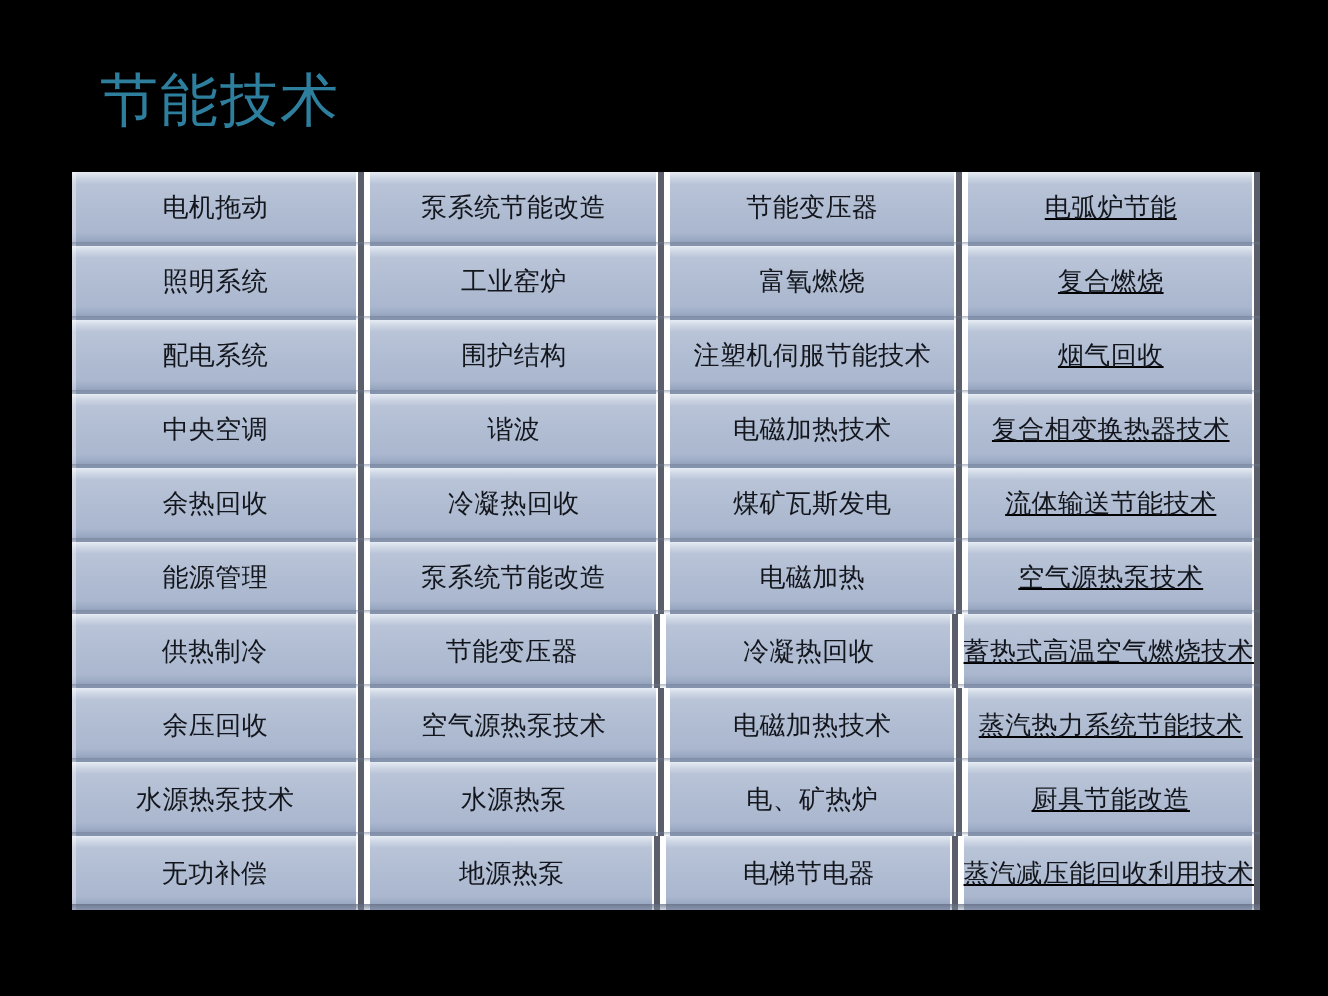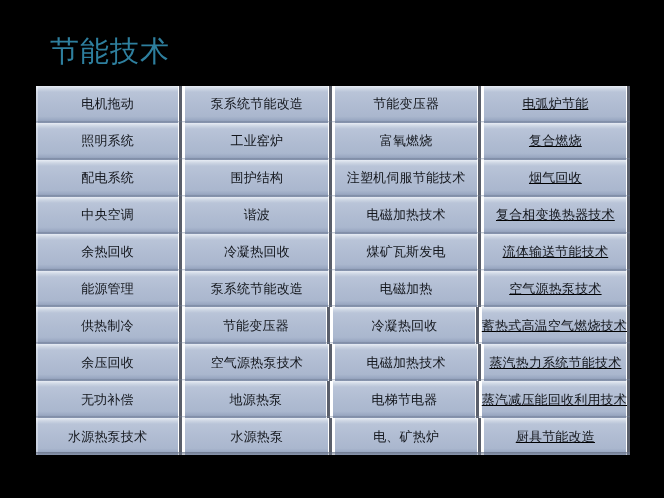--- a/index.html
+++ b/index.html
@@ -243,41 +243,41 @@
         </div>
         <div class="matrix-cell">
           <span class="cell-label">电磁加热技术</span>
         </div>
         <div class="matrix-cell">
           <span class="cell-label">蒸汽热力系统节能技术</span>
         </div>
       </div>
       <div class="matrix-row">
         <div class="matrix-cell">
+          <span class="cell-label">水源热泵技术</span>
+        </div>
+        <div class="matrix-cell">
+          <span class="cell-label">水源热泵</span>
+        </div>
+        <div class="matrix-cell">
+          <span class="cell-label">电、矿热炉</span>
+        </div>
+        <div class="matrix-cell">
+          <span class="cell-label">厨具节能改造</span>
+        </div>
+      </div>
+      <div class="matrix-row">
+        <div class="matrix-cell">
           <span class="cell-label">无功补偿</span>
         </div>
         <div class="matrix-cell">
           <span class="cell-label">地源热泵</span>
         </div>
         <div class="matrix-cell">
           <span class="cell-label">电梯节电器</span>
         </div>
         <div class="matrix-cell">
           <span class="cell-label">蒸汽减压能回收利用技术</span>
         </div>
       </div>
-      <div class="matrix-row">
-        <div class="matrix-cell">
-          <span class="cell-label">水源热泵技术</span>
-        </div>
-        <div class="matrix-cell">
-          <span class="cell-label">水源热泵</span>
-        </div>
-        <div class="matrix-cell">
-          <span class="cell-label">电、矿热炉</span>
-        </div>
-        <div class="matrix-cell">
-          <span class="cell-label">厨具节能改造</span>
-        </div>
-      </div>
     </div>
 
 </div>
 
 </body></html>

